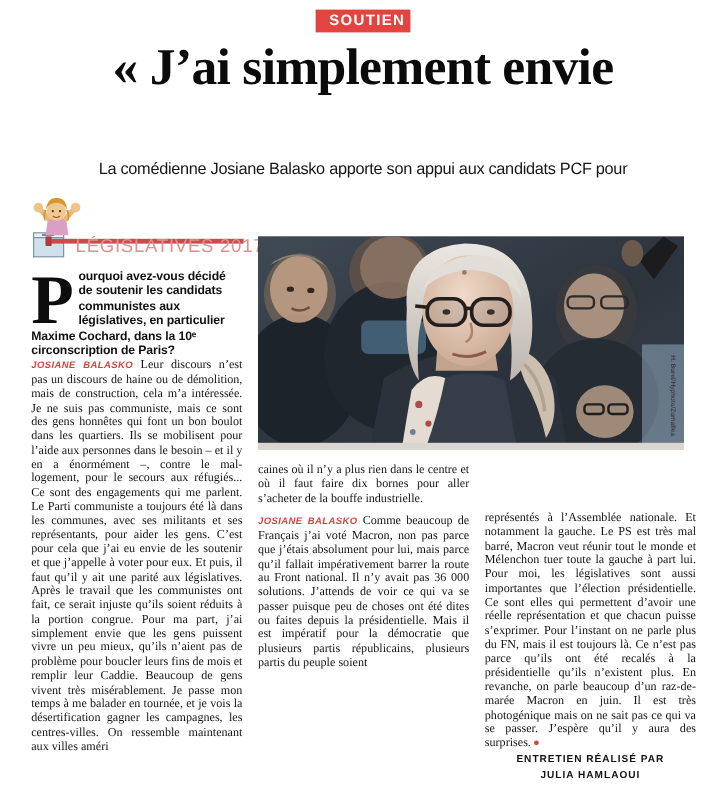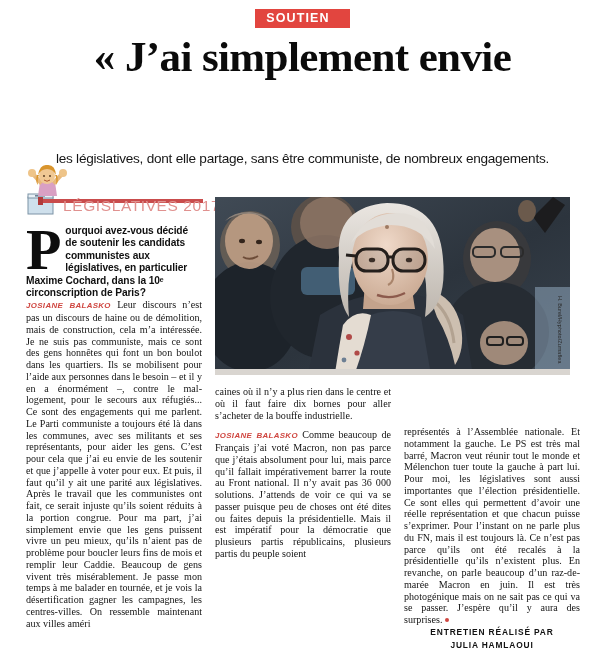--- a/index.html
+++ b/index.html
@@ -16,21 +16,21 @@
   
   .kicker-wrap{position:absolute;left:0;top:8px;width:605px;text-align:center;}
   .kicker{
     display:inline-block;
     background:#e2453f;
     color:#fff;
     font-family:"Liberation Sans", sans-serif;
     font-weight:bold;
     font-size:12.5px;
     letter-spacing:1.1px;
-    padding:3px 20px 3px 11px;
+    padding:3px 4px 3px 11px;
     line-height:1.05;
   }
 
   
   .headline{
     position:absolute;left:8px;top:36px;width:589px;
     text-align:center;
     font-family:"Liberation Serif", serif;
     font-weight:bold;
     font-size:43px;
@@ -161,22 +161,21 @@
 
   <div class="kicker-wrap">
     <span class="kicker">SOUTIEN</span>
   </div>
 
   <div class="headline">
     <span>« J’ai simplement envie</span>
   </div>
 
   <div class="standfirst">
-    <br>
-    <span>les législatives, dont elle partage, sans être communiste, de nombreux engagements.</span>
+    <span>La comédienne Josiane Balasko apporte son appui aux candidats PCF pour</span><br>
   </div>
 
   <div class="mascot">
     <svg width="48" height="56" viewBox="0 0 48 56" xmlns="http://www.w3.org/2000/svg">
       <g>
 
         <rect x="6" y="34" width="25" height="17" fill="#cfe0ec" stroke="#7d93a6" stroke-width="1"></rect>
         <rect x="6" y="31" width="25" height="4" fill="#e8f0f6" stroke="#7d93a6" stroke-width="1"></rect>
         <rect x="13" y="32" width="10" height="1.6" fill="#6b8296"></rect>
 

